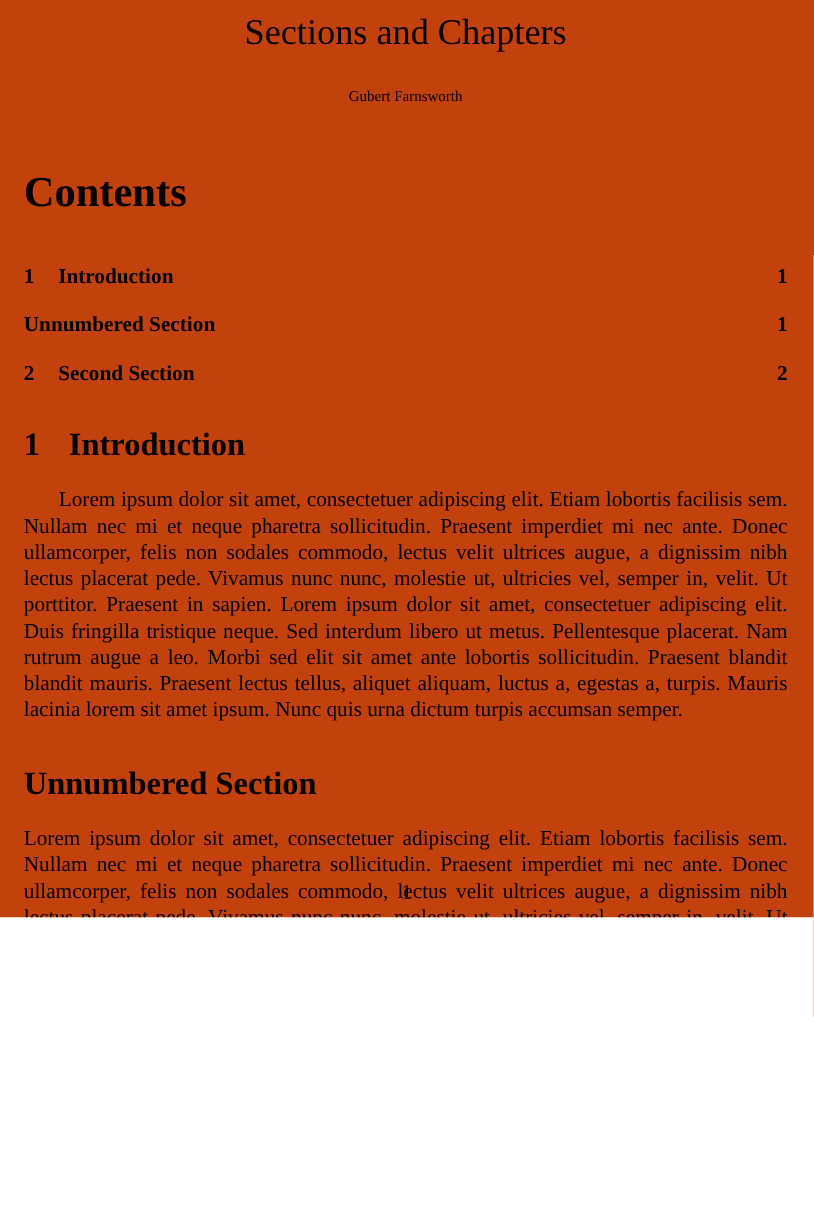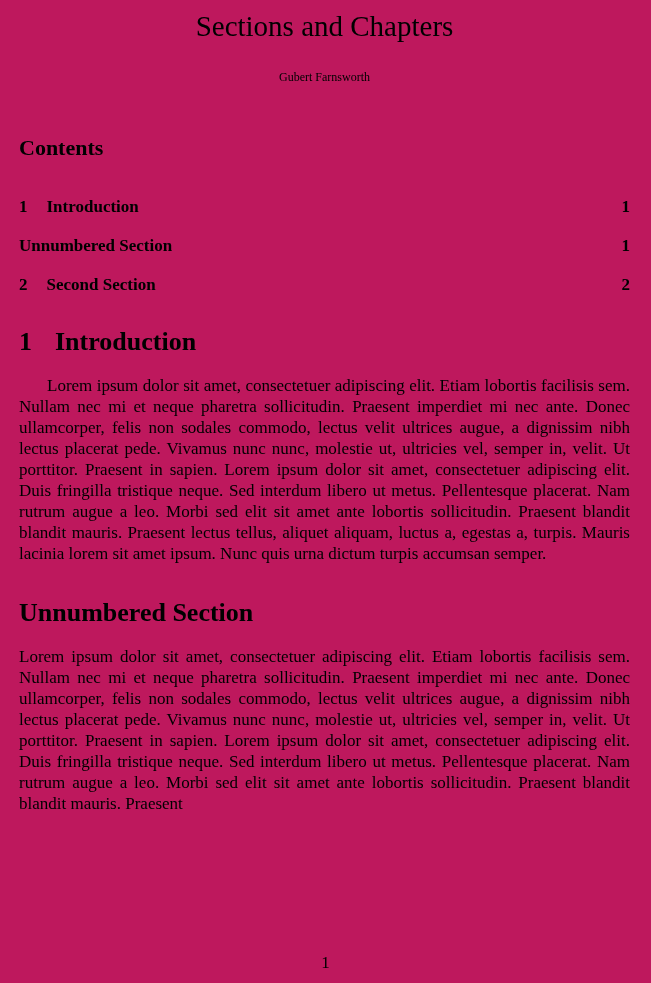--- a/index.html
+++ b/index.html
@@ -3,45 +3,45 @@
 <meta charset="utf-8">
 <style>
   html, body {
     margin: 0;
     padding: 0;
     background: #ffffff;
   }
   .page {
     position: relative;
     width: 651px;
-    height: 983px;
+    height: 734px;
     box-sizing: border-box;
     padding: 0 21px 0 19px;
-    background: #be185d;
+    background: #c2410c;
     color: #000000;
     font-family: "Liberation Serif", "DejaVu Serif", serif;
     overflow: hidden;
   }
   .doc-title {
     margin: 0;
     padding-top: 10px;
     font-size: 29px;
     font-weight: normal;
     text-align: center;
     line-height: 1.15;
   }
   .doc-author {
     margin-top: 28px;
     font-size: 12px;
     text-align: center;
     line-height: 1.15;
   }
   .contents-heading {
     margin: 50px 0 4px 0;
-    font-size: 22px;
+    font-size: 34px;
     font-weight: bold;
     line-height: 1.15;
   }
   .toc {
     margin-top: 38px;
   }
   .toc-row {
     display: flex;
     align-items: baseline;
     font-size: 17px;

